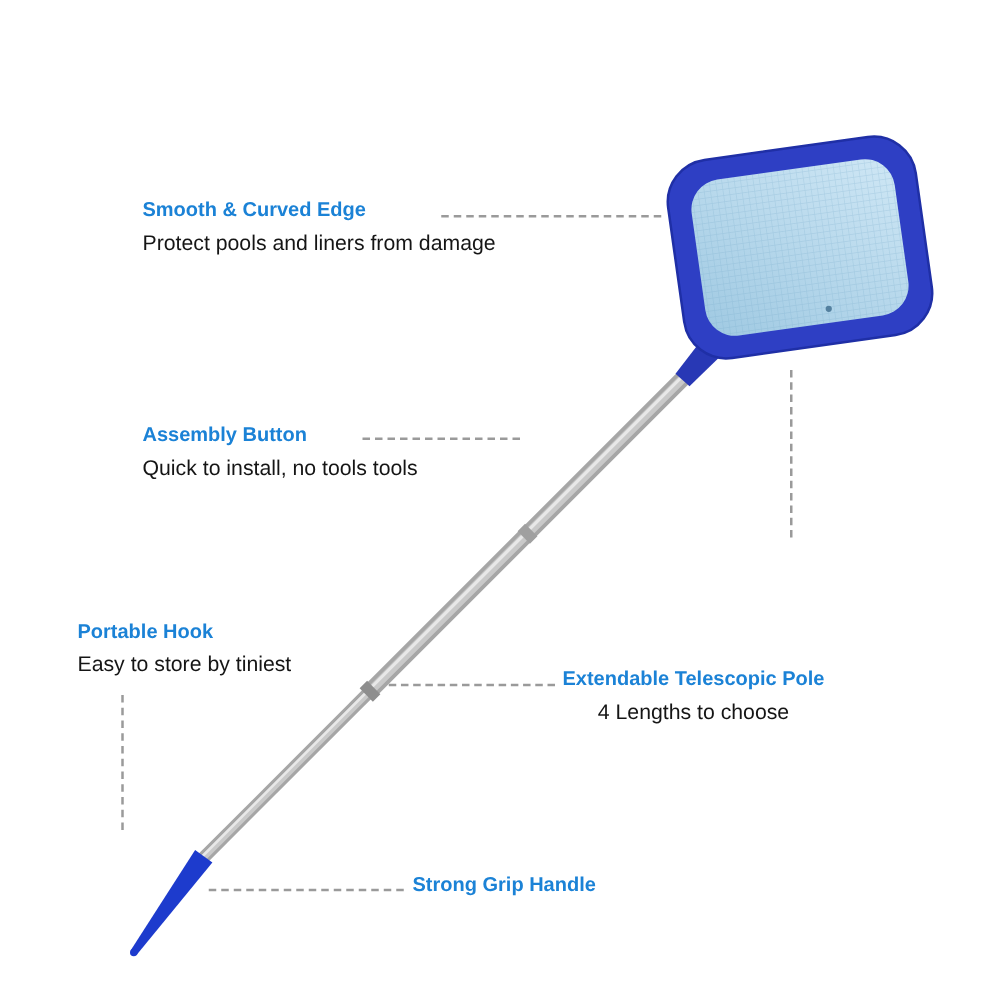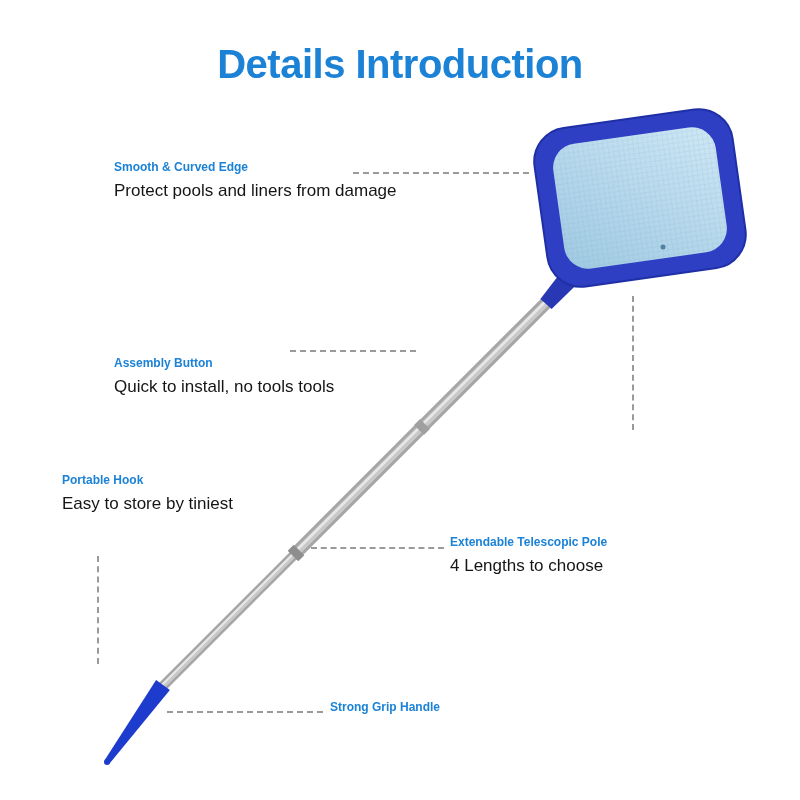--- a/index.html
+++ b/index.html
@@ -7,21 +7,21 @@
     position:relative;width:800px;height:800px;background:#ffffff;
     font-family:"Liberation Sans",sans-serif;overflow:hidden;
   }
   .page-title{
     position:absolute;top:42px;left:0;width:100%;text-align:center;
     font-size:40px;font-weight:700;letter-spacing:-0.5px;
     color:var(--accent-blue,#1b82d6);
   }
   .callout{position:absolute;}
   .callout .c-title{
-    font-size:12px;font-weight:700;color:var(--accent-blue,#1b82d6);
+    font-size:16px;font-weight:700;color:var(--accent-blue,#1b82d6);
     margin-bottom:7px;white-space:nowrap;
   }
   .callout .c-sub{
     font-size:17px;color:var(--text-dark,#151515);white-space:nowrap;
   }
   .dash-h{position:absolute;height:0;border-top:2px dashed var(--line-gray,#9a9a9a);}
   .dash-v{position:absolute;width:0;border-left:2px dashed var(--line-gray,#9a9a9a);}
   .product-svg{position:absolute;left:0;top:0;width:800px;height:800px;}
 </style>
 </head>
@@ -68,39 +68,38 @@
     <circle cx="663" cy="247" r="2.5" fill="#54809f"></circle>
   </svg>
 
   <div class="dash-h" style="left:353px;top:172px;width:176px;"></div>
   <div class="dash-h" style="left:290px;top:350px;width:126px;"></div>
   <div class="dash-v" style="left:632px;top:296px;height:134px;"></div>
   <div class="dash-v" style="left:97px;top:556px;height:108px;"></div>
   <div class="dash-h" style="left:311px;top:547px;width:133px;"></div>
   <div class="dash-h" style="left:167px;top:711px;width:156px;"></div>
 
-  <div class="page-title">Details Introduction</div>
 
   <div class="callout" style="left:114px;top:160px;">
     <div class="c-title">Smooth &amp; Curved Edge</div>
     <div class="c-sub">Protect pools and liners from damage</div>
   </div>
 
-  <div class="callout" style="left:114px;top:356px;">
+  <div class="callout" style="left:114px;top:340px;">
     <div class="c-title">Assembly Button</div>
     <div class="c-sub">Quick to install, no tools tools</div>
   </div>
 
 
-  <div class="callout" style="left:62px;top:473px;">
+  <div class="callout" style="left:62px;top:497px;">
     <div class="c-title">Portable Hook</div>
     <div class="c-sub">Easy to store by tiniest</div>
   </div>
 
-  <div class="callout" style="left:450px;top:535px;">
+  <div class="callout" style="left:450px;top:535px;text-align:center;">
     <div class="c-title">Extendable Telescopic Pole</div>
     <div class="c-sub">4 Lengths to choose</div>
   </div>
 
   <div class="callout" style="left:330px;top:700px;text-align:center;">
     <div class="c-title">Strong Grip Handle</div>
   </div>
 
 </div>
 

